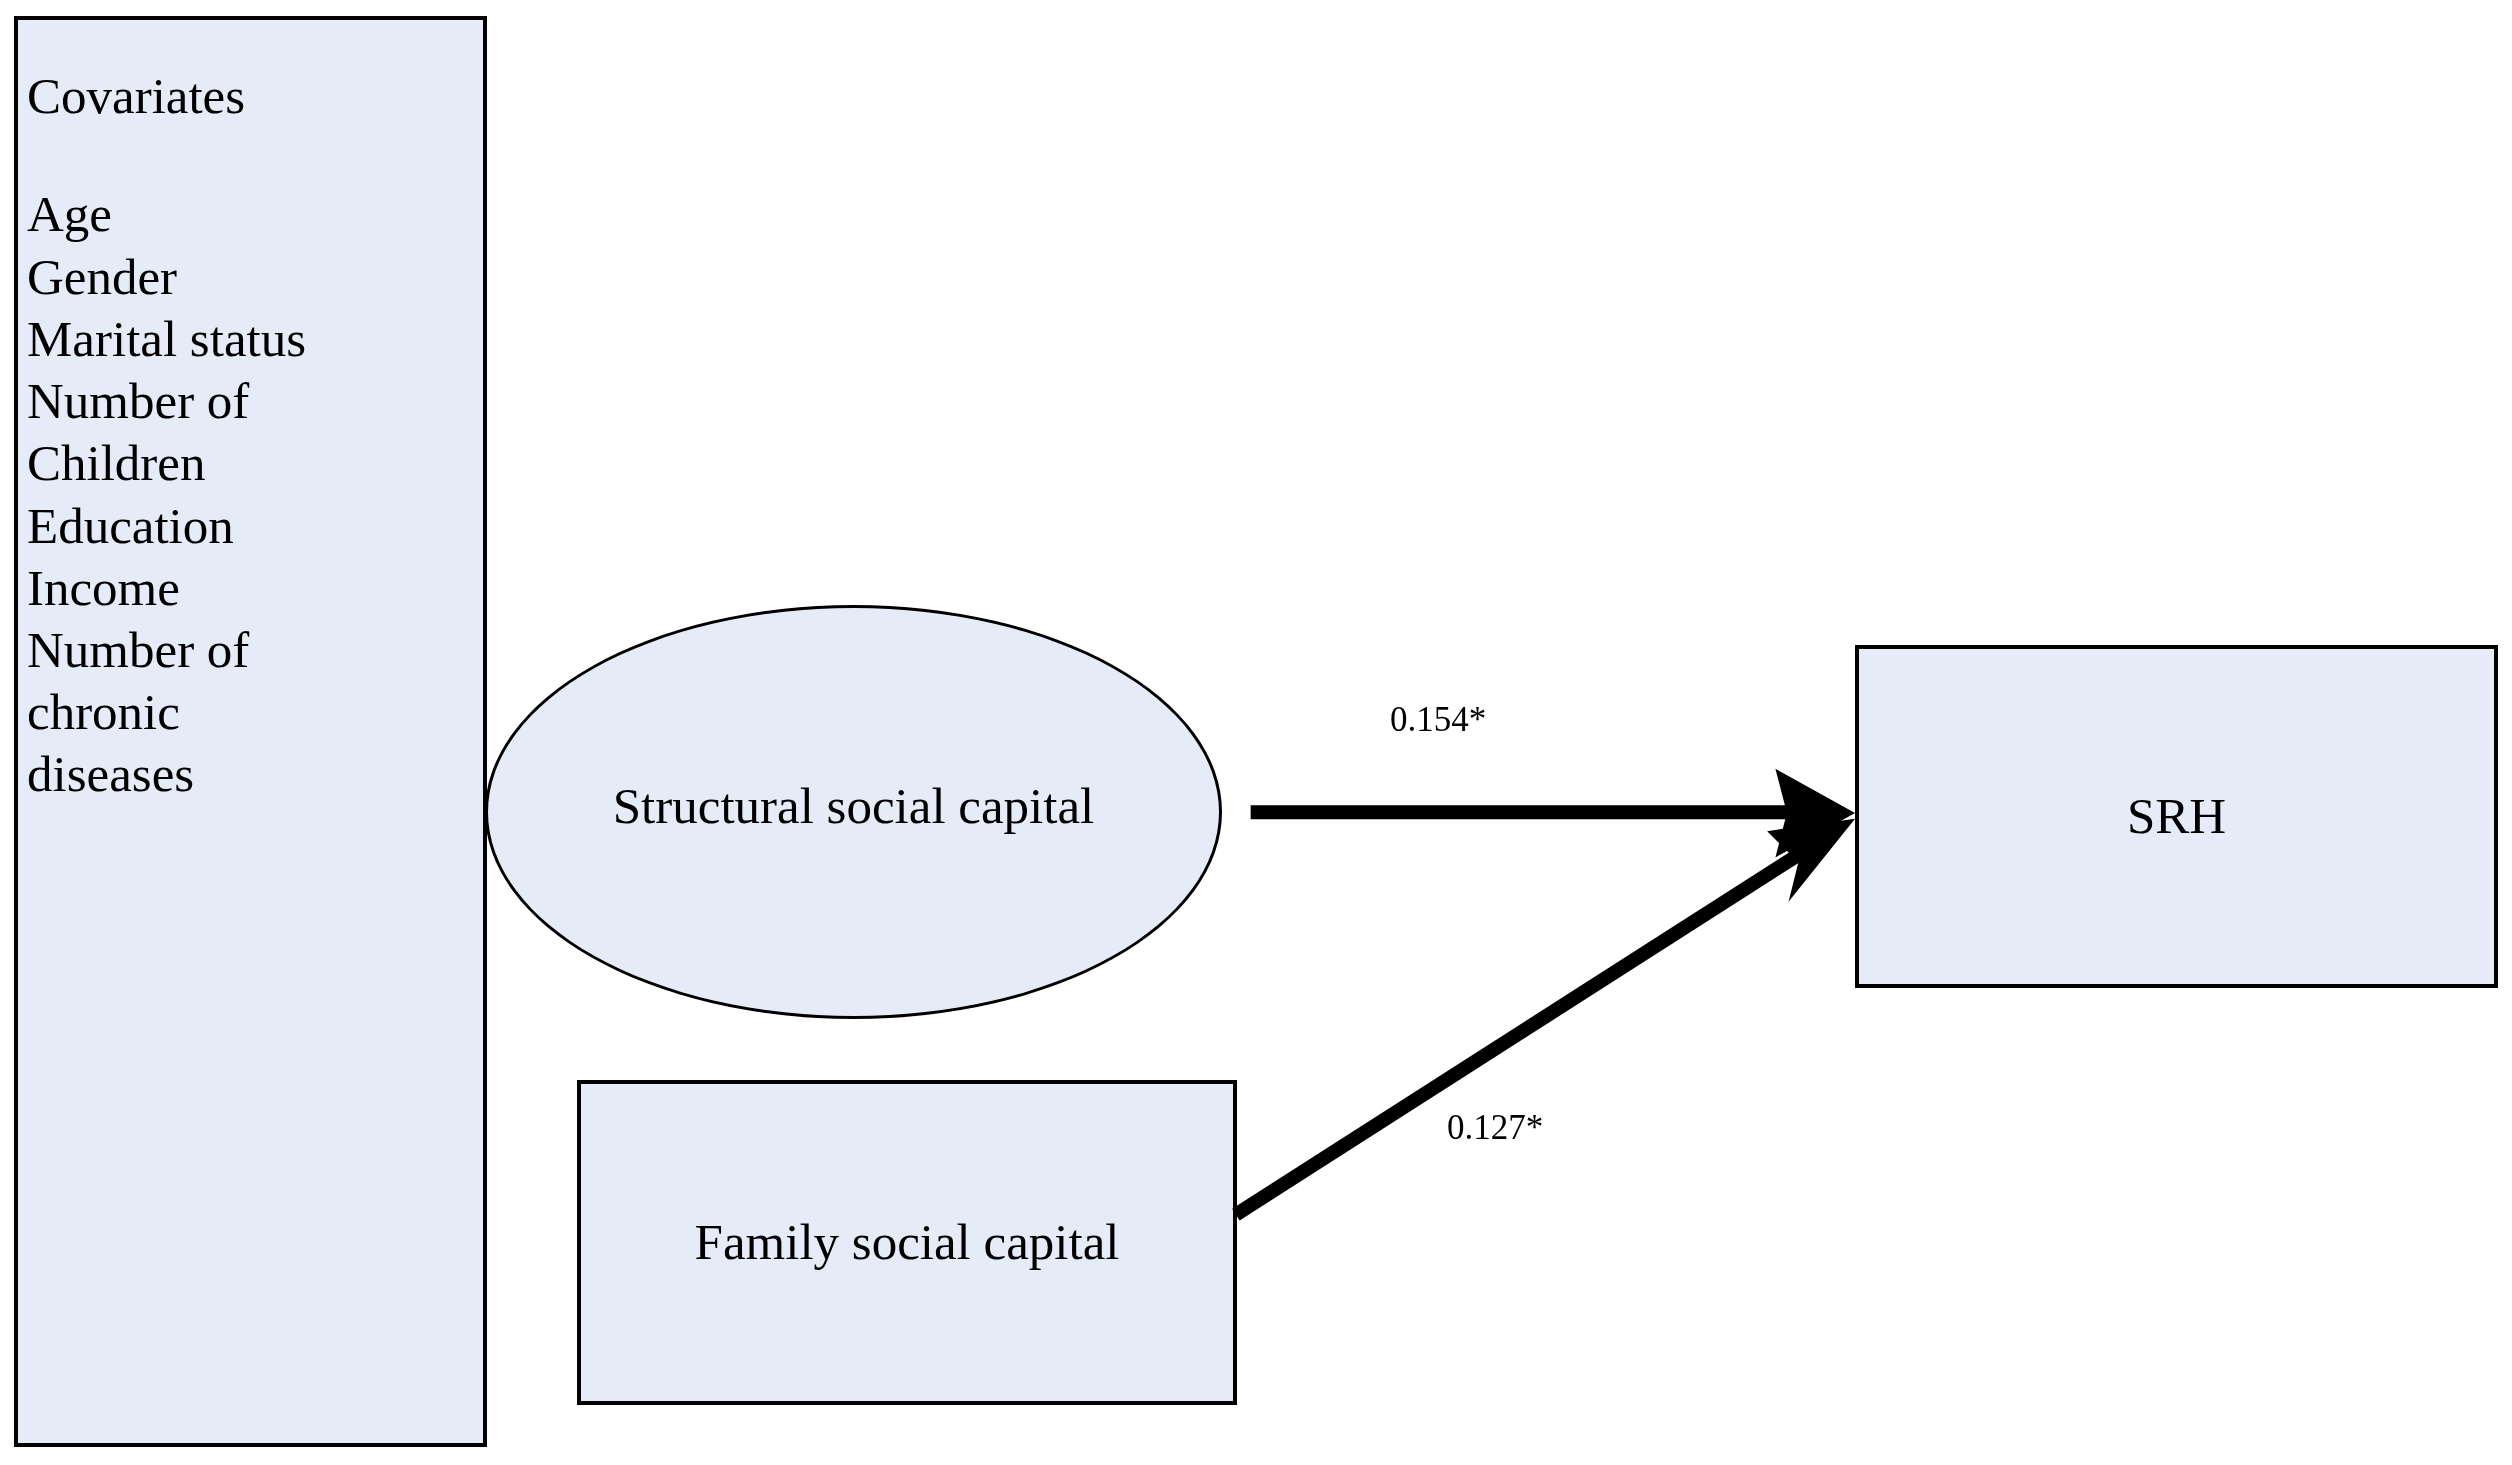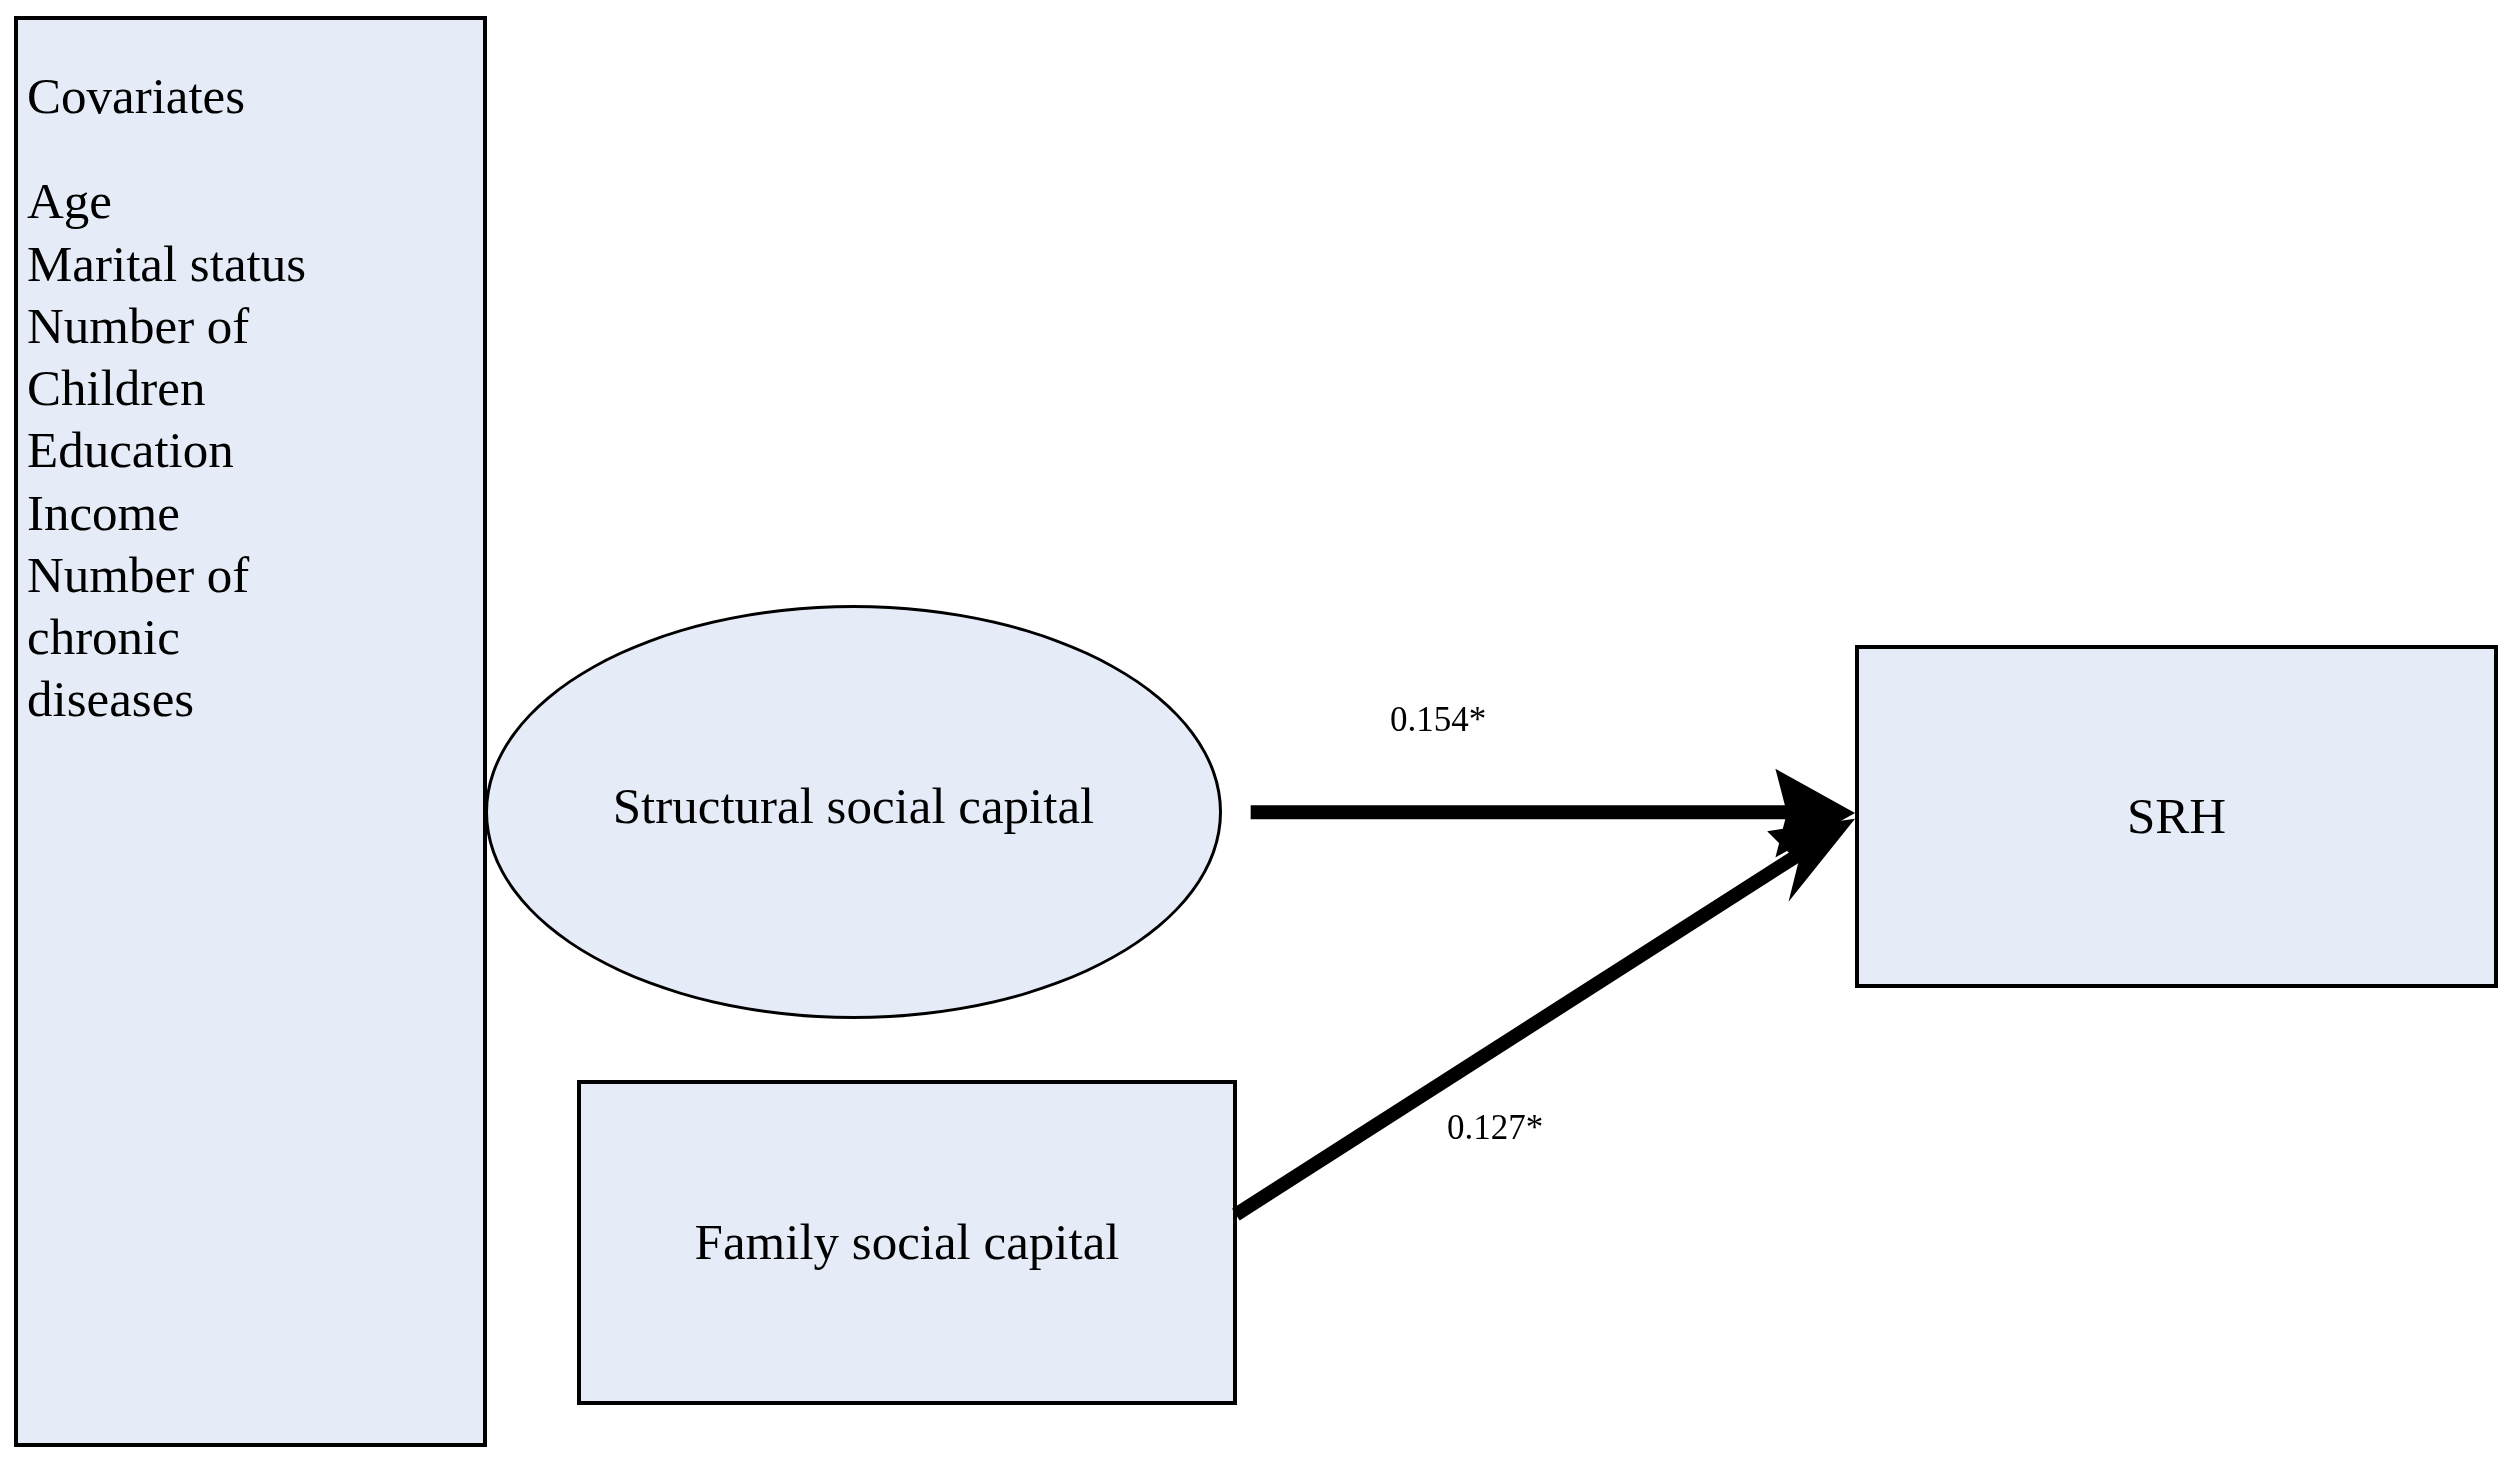--- a/index.html
+++ b/index.html
@@ -33,21 +33,21 @@
     left: 9px;
     top: 49px;
     right: 8.2px;
   }
   .covariates-title {
     font-size: 51px;
     line-height: 1.06;
     white-space: nowrap;
   }
   .covariates-list {
-    margin-top: 47px;
+    margin-top: 60px;
     font-size: 51px;
     line-height: 1.22;
   }
   .covariates-list .cov-item {
     white-space: pre-line;
   }
 
   
   .ellipse {
     position: absolute;
@@ -141,20 +141,21 @@
 </head>
 <body>
 
 <div id="canvas">
 
   <div class="covariates-box">
     <div class="covariates-inner">
       <div class="covariates-title">Covariates</div>
       <div class="covariates-list">
         <div class="cov-item">Age</div>
+        <div class="cov-item">Gender</div>
         <div class="cov-item">Marital status</div>
         <div class="cov-item">Number of
 Children</div>
         <div class="cov-item">Education</div>
         <div class="cov-item">Income</div>
         <div class="cov-item">Number of
 chronic
 diseases</div>
       </div>
     </div>

